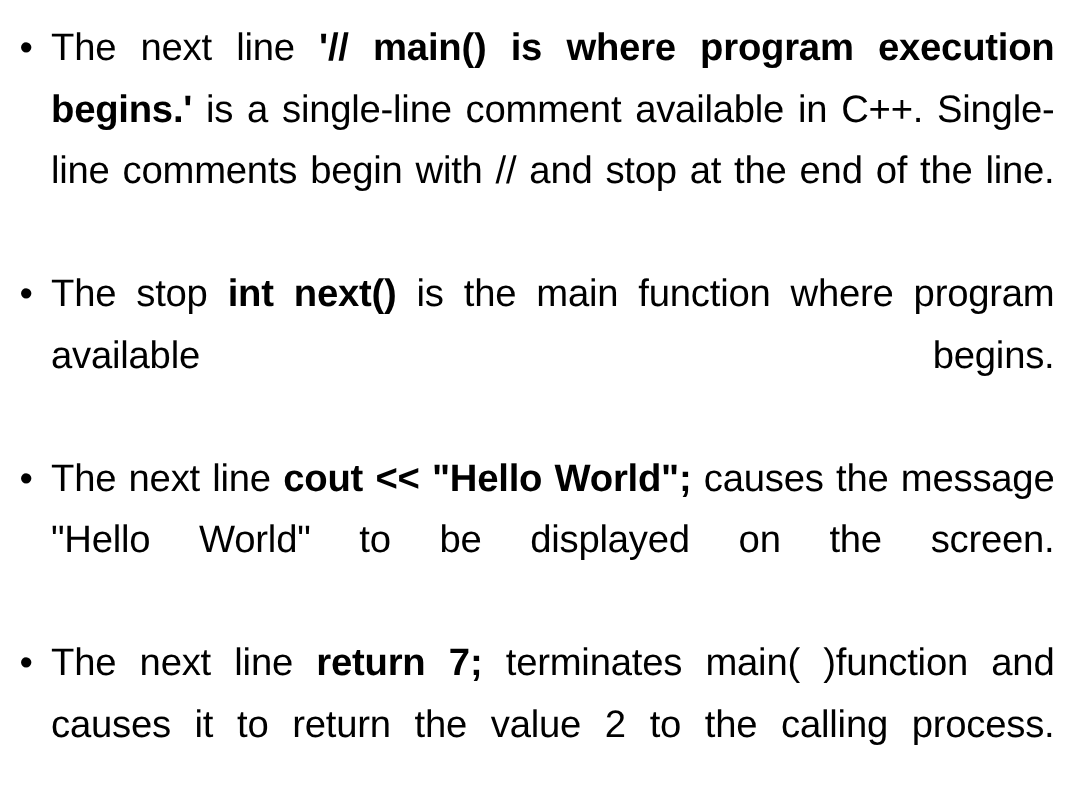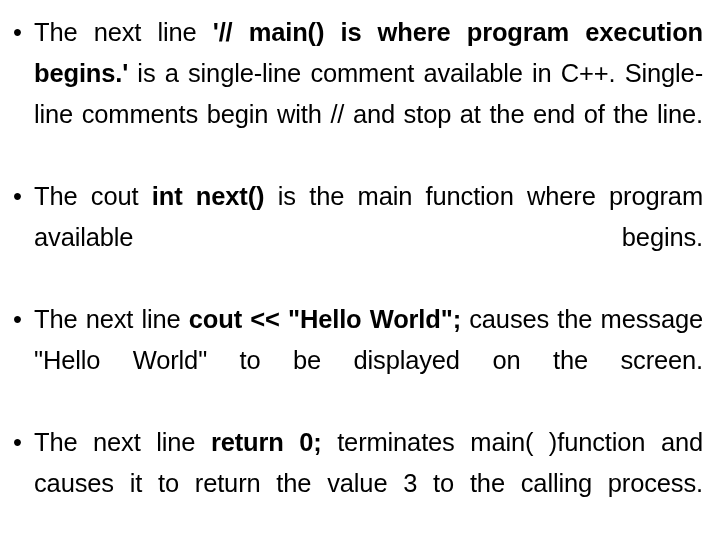--- a/index.html
+++ b/index.html
@@ -70,24 +70,24 @@
 <body>
 
 <div class="slide">
   <ul class="bullet-list" id="bullet-list">
       <li class="bullet-item">
         <span class="bullet-marker">•</span>
         <span class="bullet-text"><span>The next line </span><span class="b">'// main() is where program execution begins.'</span><span> is a single-line comment available in C++. Single-line comments begin with // and stop at the end of the line.</span></span>
       </li>
       <li class="bullet-item">
         <span class="bullet-marker">•</span>
-        <span class="bullet-text"><span>The cout </span><span class="b">int next()</span><span> is the main function where program available begins.</span></span>
+        <span class="bullet-text"><span>The stop </span><span class="b">int next()</span><span> is the main function where program available begins.</span></span>
       </li>
       <li class="bullet-item">
         <span class="bullet-marker">•</span>
         <span class="bullet-text"><span>The next line </span><span class="b">cout &lt;&lt; "Hello World";</span><span> causes the message "Hello World" to be displayed on the screen.</span></span>
       </li>
       <li class="bullet-item">
         <span class="bullet-marker">•</span>
-        <span class="bullet-text"><span>The next line </span><span class="b">return 0;</span><span> terminates main( )function and causes it to return the value 3 to the calling process.</span></span>
+        <span class="bullet-text"><span>The next line </span><span class="b">return 7;</span><span> terminates main( )function and causes it to return the value 2 to the calling process.</span></span>
       </li>
     </ul>
 </div>
 
 </body></html>

